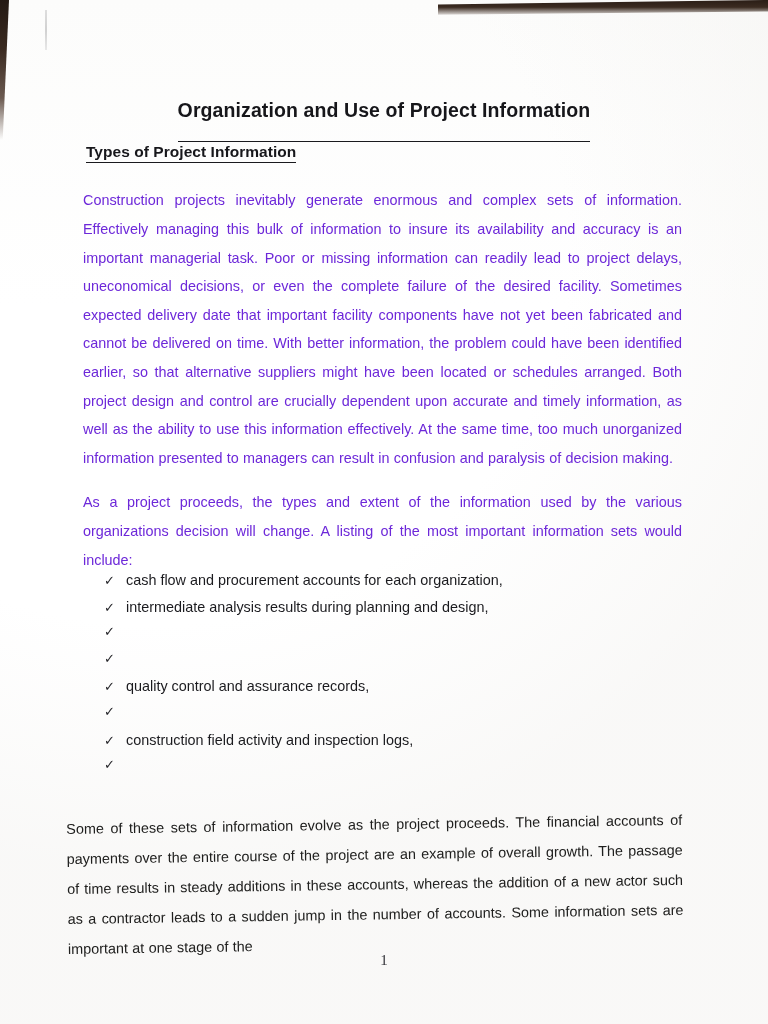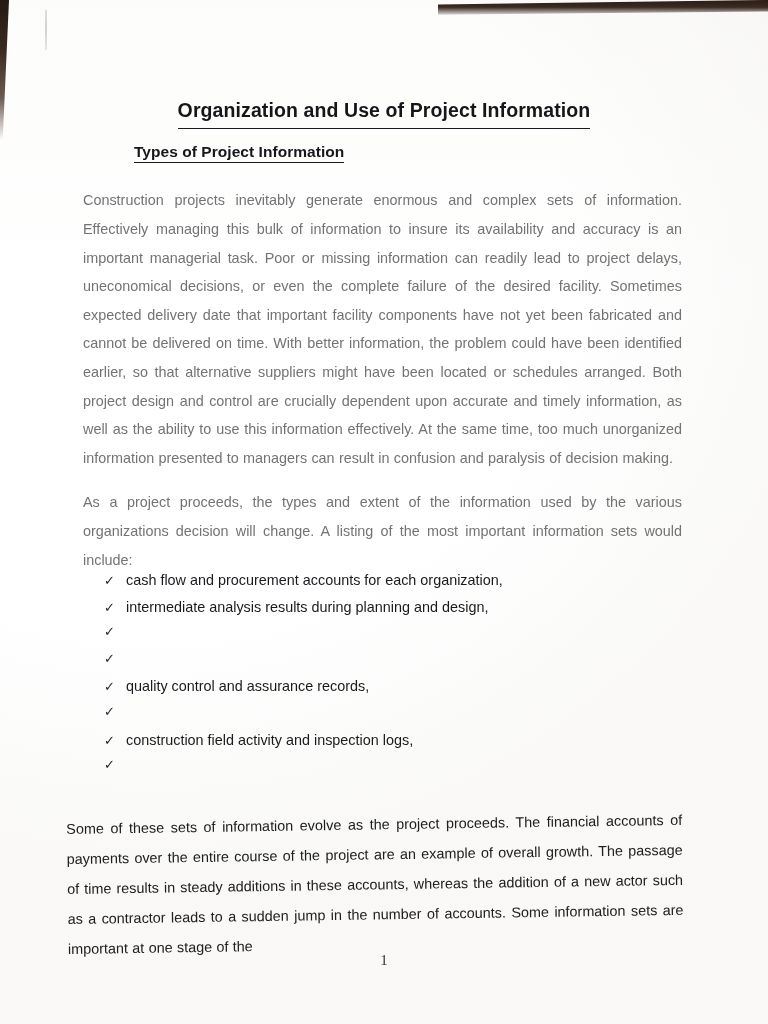--- a/index.html
+++ b/index.html
@@ -75,46 +75,45 @@
     top: 86px;
     width: 768px;
     text-align: center;
     font-size: 19.5px;
     font-weight: bold;
     color: #16161a;
     letter-spacing: .1px;
   }
   .doc-title span.u {
     border-bottom: 1.6px solid #1a1a1e;
-    padding-bottom: 7px;
+    padding-bottom: 20px;
   }
 
   .section-heading {
     position: absolute;
     left: 86px;
     top: 130px;
     font-size: 15.5px;
     font-weight: bold;
     color: #17171b;
     letter-spacing: .05px;
   }
   .section-heading span.u {
     border-bottom: 1.5px solid #1a1a1e;
     padding-bottom: 2px;
-    margin-left: 48px;
   }
 
   .para {
     position: absolute;
     left: 83px;
     width: 599px;
     text-align: justify;
     font-size: 14.4px;
     line-height: 28.6px;
-    color: #737373;
+    color: #6d28d9;
     word-spacing: .3px;
   }
   .para.p1 { top: 172px; }
   .para.p2 { top: 474px; }
 
   .para.p3 {
     left: 66px;
     top: 800px;
     width: 616px;
     line-height: 30px;

